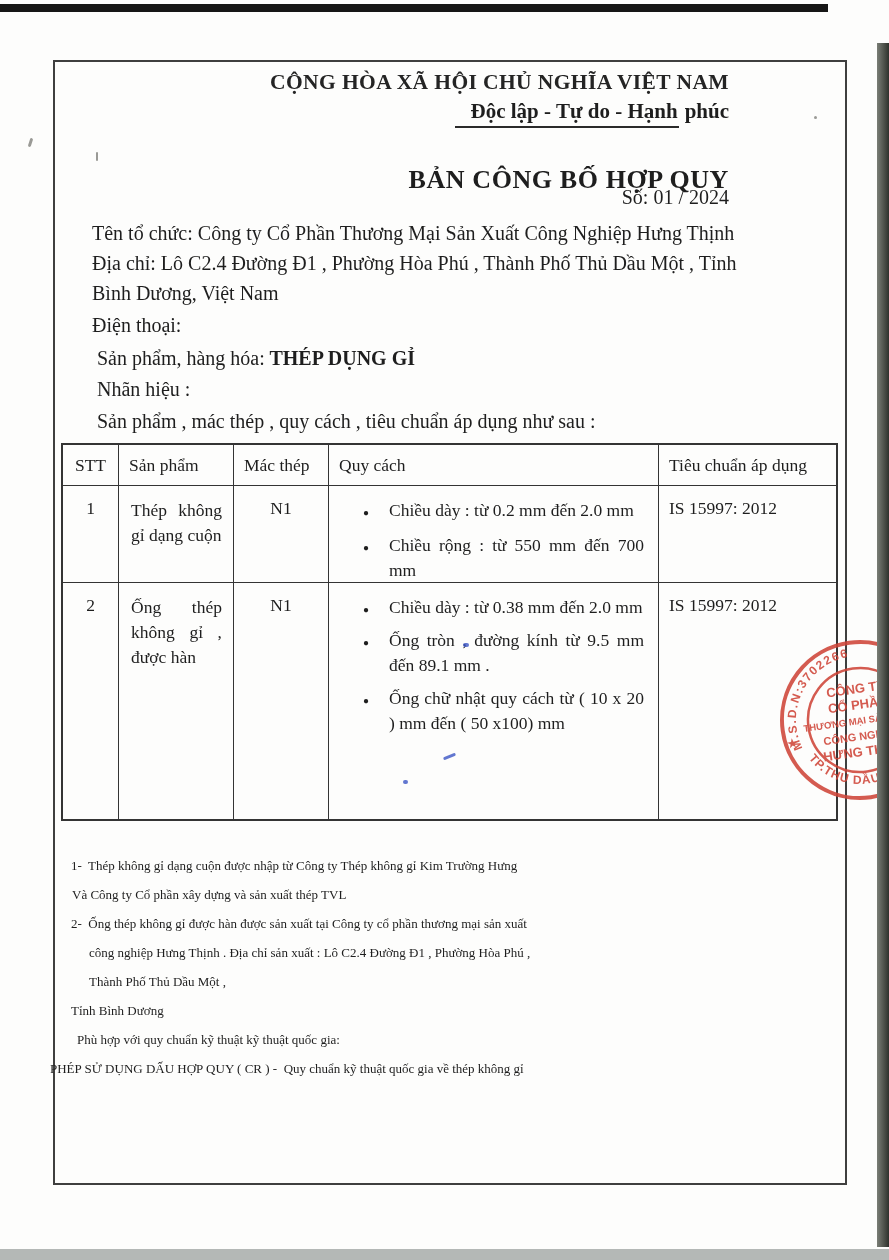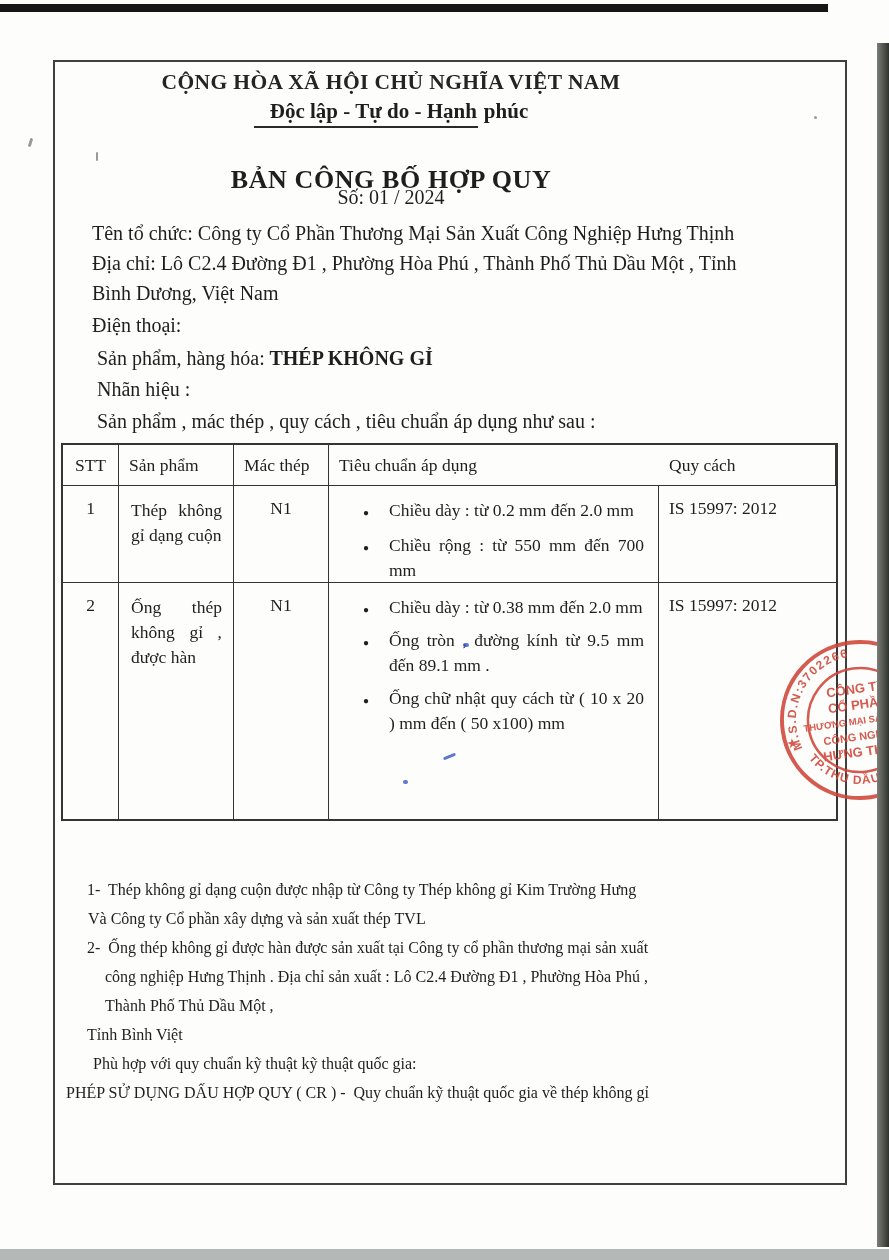--- a/index.html
+++ b/index.html
@@ -14,21 +14,21 @@
                  background:linear-gradient(to right,#7a7e76,#2e322c); z-index:30; }
   .bottom-strip{ position:absolute; left:0; top:1249px; width:889px; height:11px; background:#b4b8b6; }
   .speck { position:absolute; background:#9a9a96; border-radius:2px; }
   .ink   { position:absolute; background:#3b55c4; border-radius:2px; opacity:.8; z-index:12; }
 
   
   .frame { position:absolute; left:53px; top:60px; width:790px; height:1121px;
            border:2px solid #3f3f3f; background:transparent; }
 
   
-  .hline { position:absolute; left:53px; width:676px; text-align:center; }
+  .hline { position:absolute; left:53px; width:676px; text-align:right; }
   .national { top:70px; font-size:21.5px; font-weight:bold; letter-spacing:.4px; color:#242424; }
   .motto    { top:99px; font-size:21px; font-weight:bold; }
   .motto .u { border-bottom:2px solid #2a2a2a; padding:0 1px 3px 16px; }
   .motto .t { padding-left:6px; }
   .doctitle { top:165px; font-size:26px; font-weight:bold; letter-spacing:.6px; }
   .docnum   { top:186px; font-size:20px; }
 
   
   .bl { position:absolute; font-size:20px; line-height:26px; white-space:pre; }
   .b1 { left:92px; top:220px; }
@@ -54,21 +54,21 @@
   .stt { text-align:center; padding-top:12px; }
   .sp  { padding:12px 11px 0 12px; text-align:justify; line-height:25px; }
   .mt  { text-align:center; padding-top:12px; }
   .qc  { padding:12px 14px 0 16px; line-height:25px; }
   .tc  { padding:12px 10px 0 10px; }
   .bli { position:relative; padding-left:44px; margin-bottom:10px; text-align:justify; }
   .qc.r2 .bli { margin-bottom:8px; }
   .bli::before { content:"●"; position:absolute; left:18px; top:2px; font-size:10px; }
 
   
-  .notes { position:absolute; left:66px; top:851px; width:762px; font-size:16px; line-height:29px;margin-top:24px; }
+  .notes { position:absolute; left:50px; top:851px; width:762px; font-size:13px; line-height:29px; }
   .notes div { white-space:pre-wrap; }
   .n1,.n3,.n6 { margin-left:21px; }
   .n2 { margin-left:22px; }
   .n4,.n5 { margin-left:39px; }
   .n7 { margin-left:27px; }
   .n8 { margin-left:30px; word-spacing:6.5px; }
   .n9 { margin-left:0; }
 
   
   .stamp { position:absolute; left:760px; top:620px; width:200px; height:200px; z-index:20; opacity:.87; }
@@ -91,30 +91,30 @@
 
 <div class="hline national">CỘNG HÒA XÃ HỘI CHỦ NGHĨA VIỆT NAM</div>
 <div class="hline motto"><span class="u">Độc lập - Tự do - Hạnh</span><span class="t">phúc</span></div>
 <div class="hline doctitle">BẢN CÔNG BỐ HỢP QUY</div>
 <div class="hline docnum">Số: 01 / 2024</div>
 
 <div class="bl b1">Tên tổ chức: Công ty Cổ Phần Thương Mại Sản Xuất Công Nghiệp Hưng Thịnh</div>
 <div class="bl b2">Địa chỉ: Lô C2.4 Đường Đ1 , Phường Hòa Phú , Thành Phố Thủ Dầu Một , Tỉnh</div>
 <div class="bl b3">Bình Dương, Việt Nam</div>
 <div class="bl b4">Điện thoại:</div>
-<div class="bl b5"><span>Sản phẩm, hàng hóa:</span><b> </b><b>THÉP KHÔNG GỈ</b></div>
+<div class="bl b5"><span>Sản phẩm, hàng hóa:</span><b> </b><b>THÉP DỤNG GỈ</b></div>
 <div class="bl b6">Nhãn hiệu :</div>
 <div class="bl b7">Sản phẩm , mác thép , quy cách , tiêu chuẩn áp dụng như sau :</div>
 
 <div class="tbl">
   <div class="cell th ctr">STT</div>
   <div class="cell th">Sản phẩm</div>
   <div class="cell th">Mác thép</div>
+  <div class="cell th">Quy cách</div>
   <div class="cell th lastcol">Tiêu chuẩn áp dụng</div>
-  <div class="cell th">Quy cách</div>
 
   <div class="cell stt">1</div>
   <div class="cell sp">Thép không gỉ dạng cuộn</div>
   <div class="cell mt">N1</div>
   <div class="cell qc">
     <div class="bli">Chiều dày : từ 0.2 mm đến 2.0 mm</div>
     <div class="bli">Chiều rộng : từ 550 mm đến 700 mm</div>
   </div>
   <div class="cell tc lastcol">IS 15997: 2012</div>
 
@@ -128,21 +128,21 @@
   </div>
   <div class="cell tc lastcol lastrow">IS 15997: 2012</div>
 </div>
 
 <div class="notes">
   <div class="n1">1-  Thép không gỉ dạng cuộn được nhập từ Công ty Thép không gỉ Kim Trường Hưng</div>
   <div class="n2">Và Công ty Cổ phần xây dựng và sản xuất thép TVL</div>
   <div class="n3">2-  Ống thép không gỉ được hàn được sản xuất tại Công ty cổ phần thương mại sản xuất</div>
   <div class="n4">công nghiệp Hưng Thịnh . Địa chỉ sản xuất : Lô C2.4 Đường Đ1 , Phường Hòa Phú ,</div>
   <div class="n5">Thành Phố Thủ Dầu Một ,</div>
-  <div class="n6">Tỉnh Bình Việt</div>
+  <div class="n6">Tỉnh Bình Dương</div>
   <div class="n7">Phù hợp với quy chuẩn kỹ thuật kỹ thuật quốc gia:</div>
   <div class="n9">PHÉP SỬ DỤNG DẤU HỢP QUY ( CR ) -  Quy chuẩn kỹ thuật quốc gia về thép không gỉ</div>
 </div>
 
 <svg class="stamp" viewBox="0 0 200 200" width="200" height="200">
   <defs>
     <path id="arcTop" d="M 39.9 121.9 A 64 64 0 1 1 160.1 121.9" fill="none"></path>
     <path id="arcBot" d="M 42 127 A 64 64 0 0 0 158 127" fill="none"></path>
   </defs>
   <g transform="rotate(-8 100 100)">

